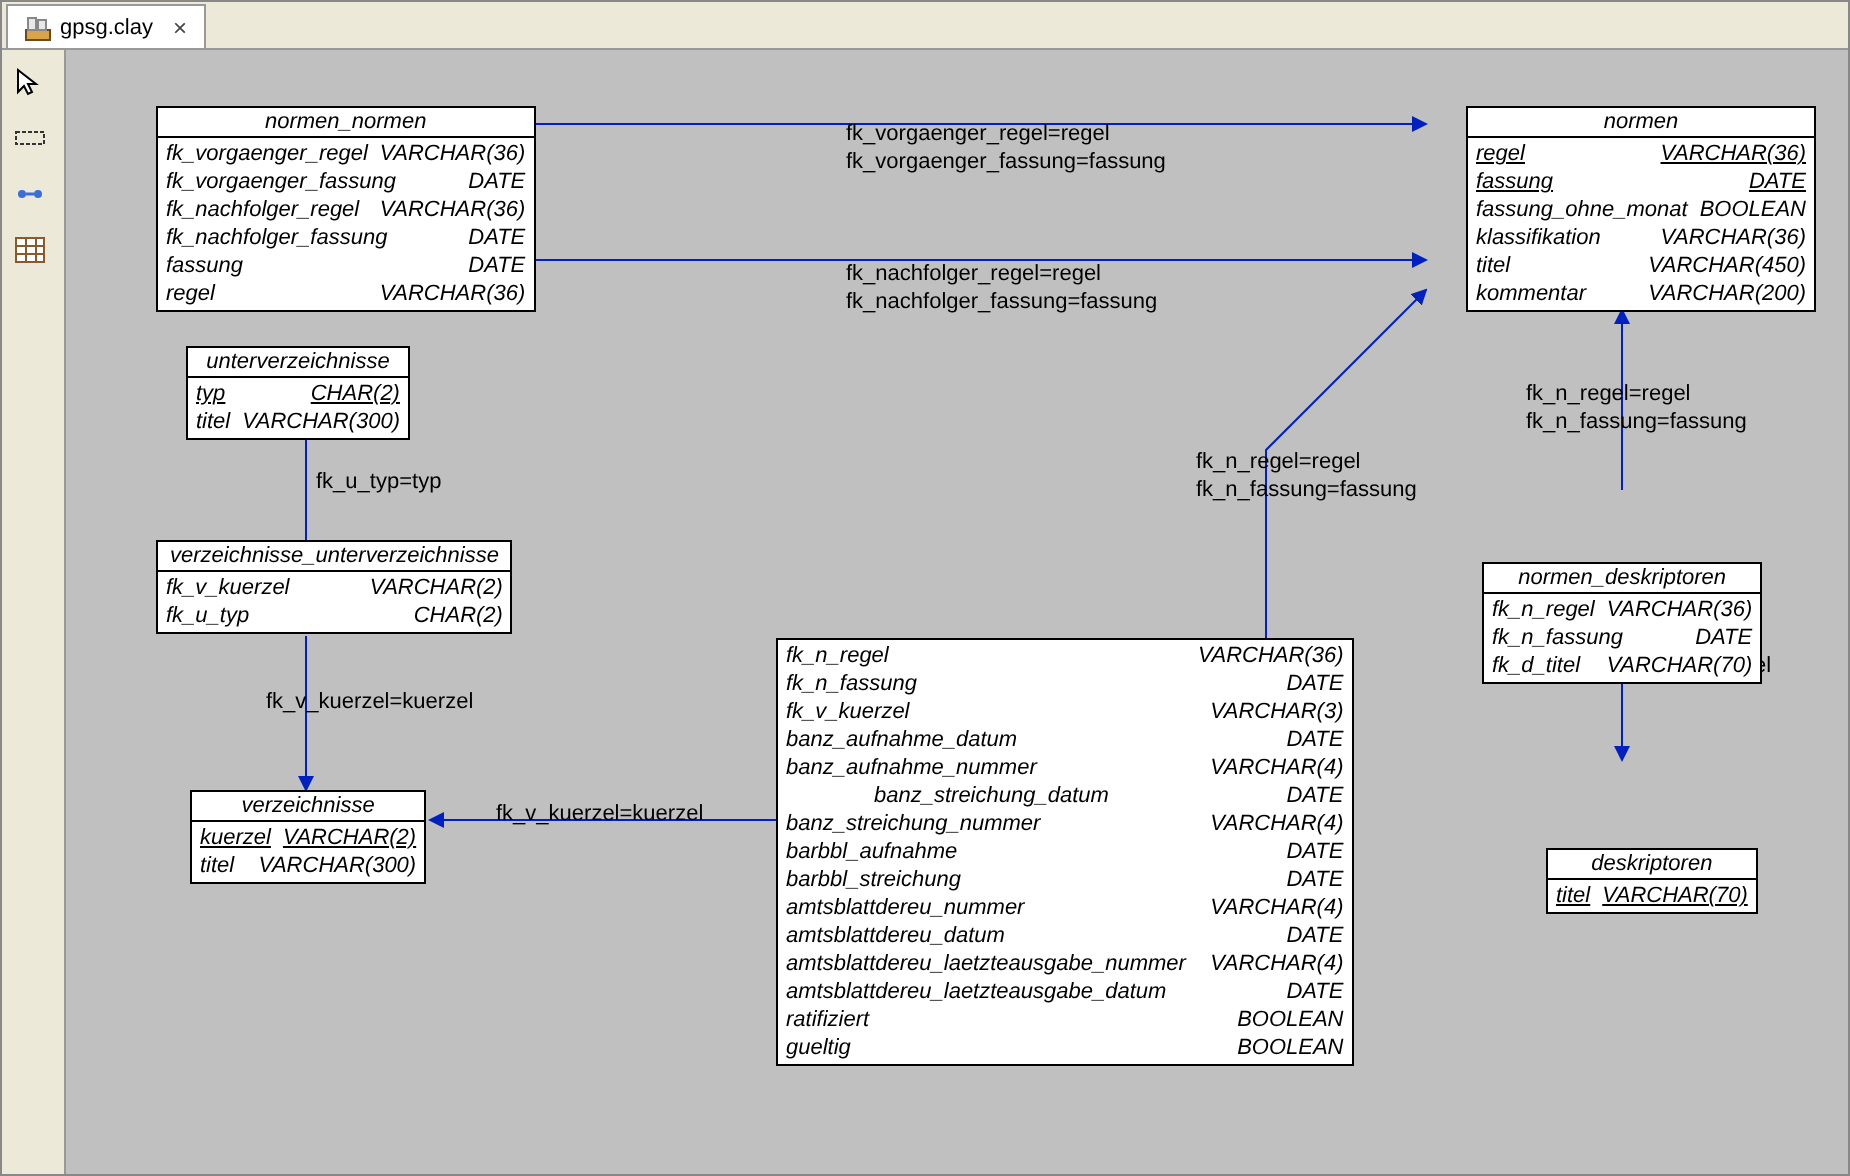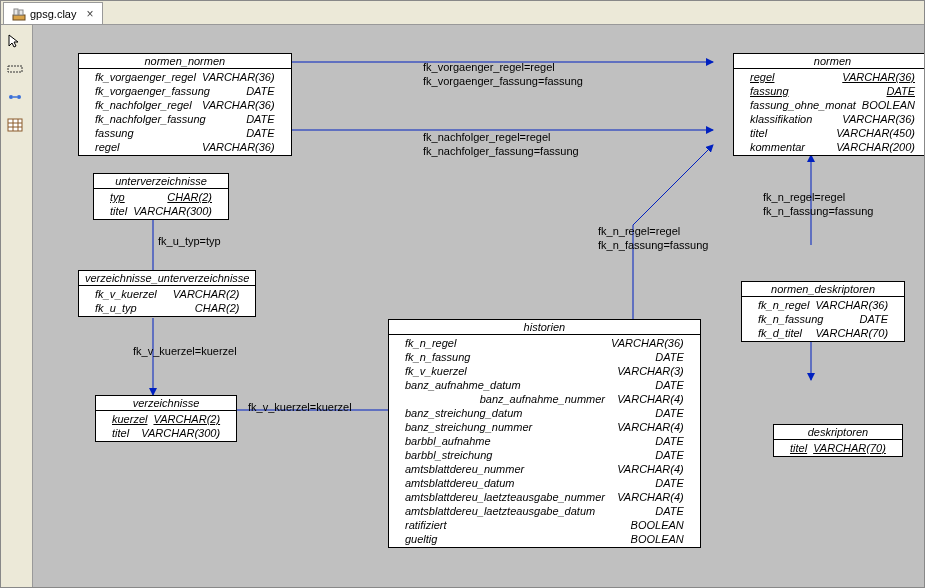--- a/index.html
+++ b/index.html
@@ -8,21 +8,21 @@
   .tabbar { height: 24px; background: #ece9d8; border-bottom: 1px solid #999; display: flex; align-items: flex-end; padding-left: 2px; }
   .tab { background: #fff; border: 1px solid #999; border-bottom: none; padding: 3px 8px; font-size: 11px; display: flex; align-items: center; gap: 4px; height: 22px; }
   .tab-icon { width: 14px; height: 14px; }
   .tab-close { margin-left: 6px; color: #444; cursor: pointer; font-size: 12px; }
   .content { display: flex; height: calc(100% - 24px); }
   .toolbar { width: 32px; background: #ece9d8; border-right: 1px solid #999; display: flex; flex-direction: column; padding: 4px 2px; gap: 4px; }
   .tool-btn { width: 24px; height: 24px; border: 1px solid transparent; display: flex; align-items: center; justify-content: center; cursor: pointer; }
   .canvas { flex: 1; background: #c0c0c0; position: relative; overflow: hidden; }
   .entity { position: absolute; background: #fff; border: 1px solid #000; font-size: 11px; font-style: italic; }
   .entity-title { text-align: center; padding: 1px 6px; border-bottom: 1px solid #000; font-weight: normal; white-space: nowrap; }
-  .entity-body { padding: 1px 16px; }
+  .entity-body { padding: 1px 4px; }
   .entity-row { display: flex; gap: 6px; white-space: nowrap; line-height: 14px; }
   .col-name { min-width: 0; }
   .col-type { margin-left: auto; }
   .pk { text-decoration: underline; }
   svg.connections { position: absolute; top: 0; left: 0; width: 100%; height: 100%; pointer-events: none; }
   .rel-label { position: absolute; font-size: 11px; color: #000; white-space: nowrap; }
 </style>
 </head>
 <body>
 
@@ -225,44 +225,43 @@
       <div class="entity" style="left:740px; top:355px;margin-top:44px;">
           <div class="entity-title">deskriptoren</div>
           <div class="entity-body">
             <div class="entity-row">
               <span class="col-name pk">titel</span>
               <span class="col-type pk">VARCHAR(70)</span>
             </div>
           </div>
         </div>
       <div class="entity" style="left:355px; top:294px;">
-          <div class="entity-title">historien</div>
           <div class="entity-body">
             <div class="entity-row">
               <span class="col-name" style="min-width: 200px;">fk_n_regel</span>
               <span class="col-type">VARCHAR(36)</span>
             </div>
             <div class="entity-row">
               <span class="col-name" style="min-width: 200px;">fk_n_fassung</span>
               <span class="col-type">DATE</span>
             </div>
             <div class="entity-row">
               <span class="col-name" style="min-width: 200px;">fk_v_kuerzel</span>
               <span class="col-type">VARCHAR(3)</span>
             </div>
             <div class="entity-row">
               <span class="col-name" style="min-width: 200px;">banz_aufnahme_datum</span>
               <span class="col-type">DATE</span>
             </div>
             <div class="entity-row">
-              <span class="col-name" style="min-width: 200px; text-align: right;">banz_aufnahme_nummer</span>
+              <span class="col-name" style="min-width: 200px;">banz_aufnahme_nummer</span>
               <span class="col-type">VARCHAR(4)</span>
             </div>
             <div class="entity-row">
-              <span class="col-name" style="min-width: 200px;">banz_streichung_datum</span>
+              <span class="col-name" style="min-width: 200px; margin-left: 44px;">banz_streichung_datum</span>
               <span class="col-type">DATE</span>
             </div>
             <div class="entity-row">
               <span class="col-name" style="min-width: 200px;">banz_streichung_nummer</span>
               <span class="col-type">VARCHAR(4)</span>
             </div>
             <div class="entity-row">
               <span class="col-name" style="min-width: 200px;">barbbl_aufnahme</span>
               <span class="col-type">DATE</span>
             </div>

